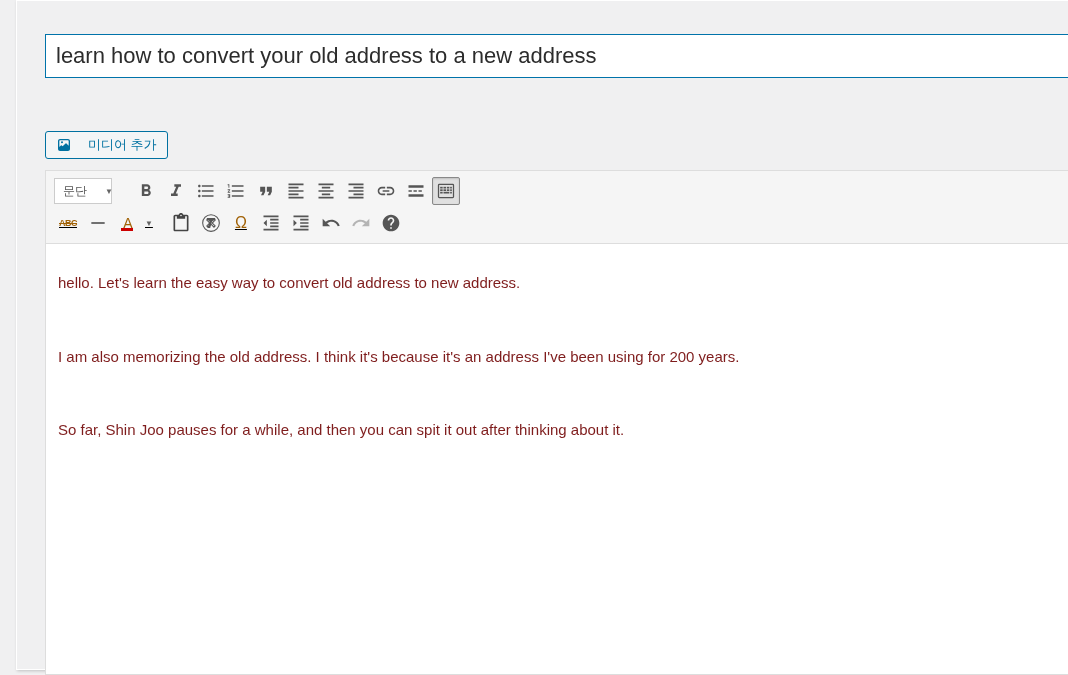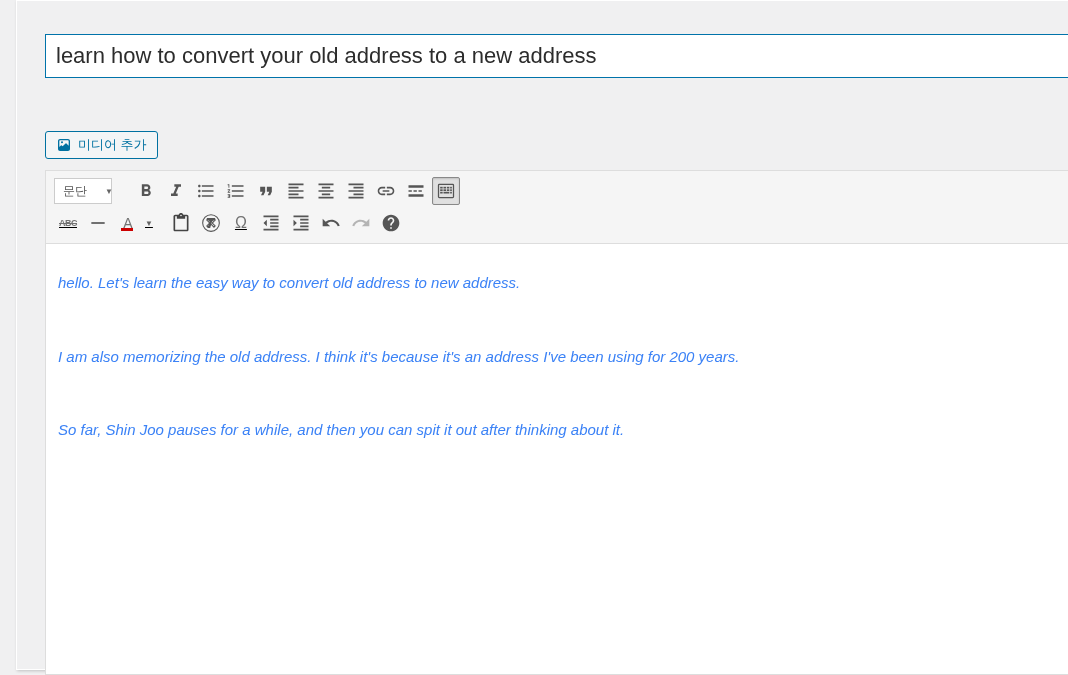--- a/index.html
+++ b/index.html
@@ -31,21 +31,21 @@
       font-weight: 400;
       color: #2c2c2c;
       padding: 0 10px;
       outline: none;
       border-right: none;
     }
     .media-button {
       margin: 53px 0 0 28px;
       display: inline-flex;
       align-items: center;
-      gap: 6px;
+      gap: 16px;
       border: 1px solid #0071a1;
       background: #f3f5f6;
       color: #0071a1;
       padding: 4px 10px;
       font-size: 13px;
       cursor: pointer;
       border-radius: 3px;
     }
     .media-button svg { width: 16px; height: 16px; fill: #0071a1; }
     .editor-wrap {
@@ -97,21 +97,21 @@
     }
     .tb-btn {
       width: 28px;
       height: 28px;
       display: inline-flex;
       align-items: center;
       justify-content: center;
       background: transparent;
       border: 1px solid transparent;
       cursor: pointer;
-      color: #737373;
+      color: #a16207;
       border-radius: 2px;
     }
     .tb-btn.active {
       background: #e0e0e0;
       border: 1px solid #888;
       box-shadow: inset 0 1px 2px rgba(0,0,0,0.15);
     }
     .tb-btn svg { width: 20px; height: 20px; fill: #555; }
     .tb-sep { width: 6px; }
     .text-color-btn { position: relative; }
@@ -134,25 +134,24 @@
       padding: 26px 12px;
       background: #fff;
       min-height: 430px;
       font-size: 15px;
       color: #333;
       line-height: 1.7;
       font-family: -apple-system, "Segoe UI", sans-serif;
     }
     .content-area p {
       margin-bottom: 48px;
-      color: #3b82f6;
+      color: #7f1d1d;
       font-size: 15px;
       white-space: nowrap;
       overflow: hidden;
-      font-style: italic;
     }
     .abc-strike {
       font-size: 9px;
       font-weight: bold;
       text-decoration: line-through;
       letter-spacing: -0.5px;
     }
   </style>
 </head>
 <body>

